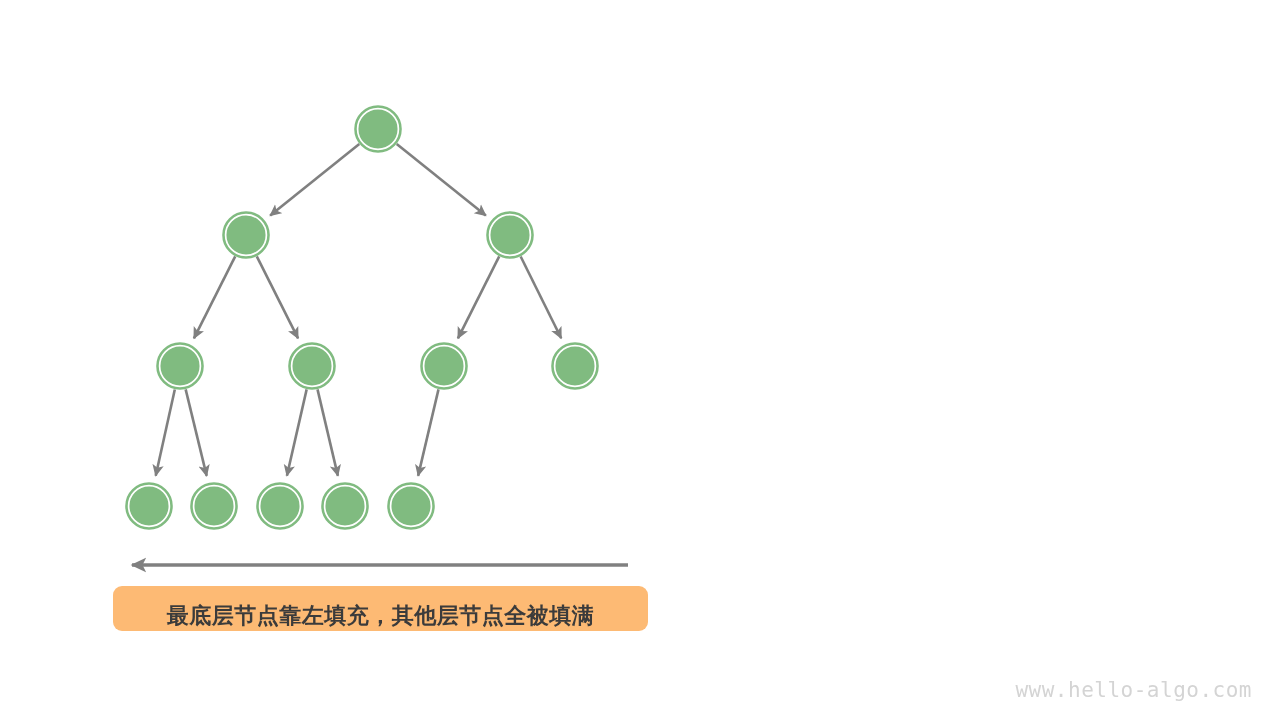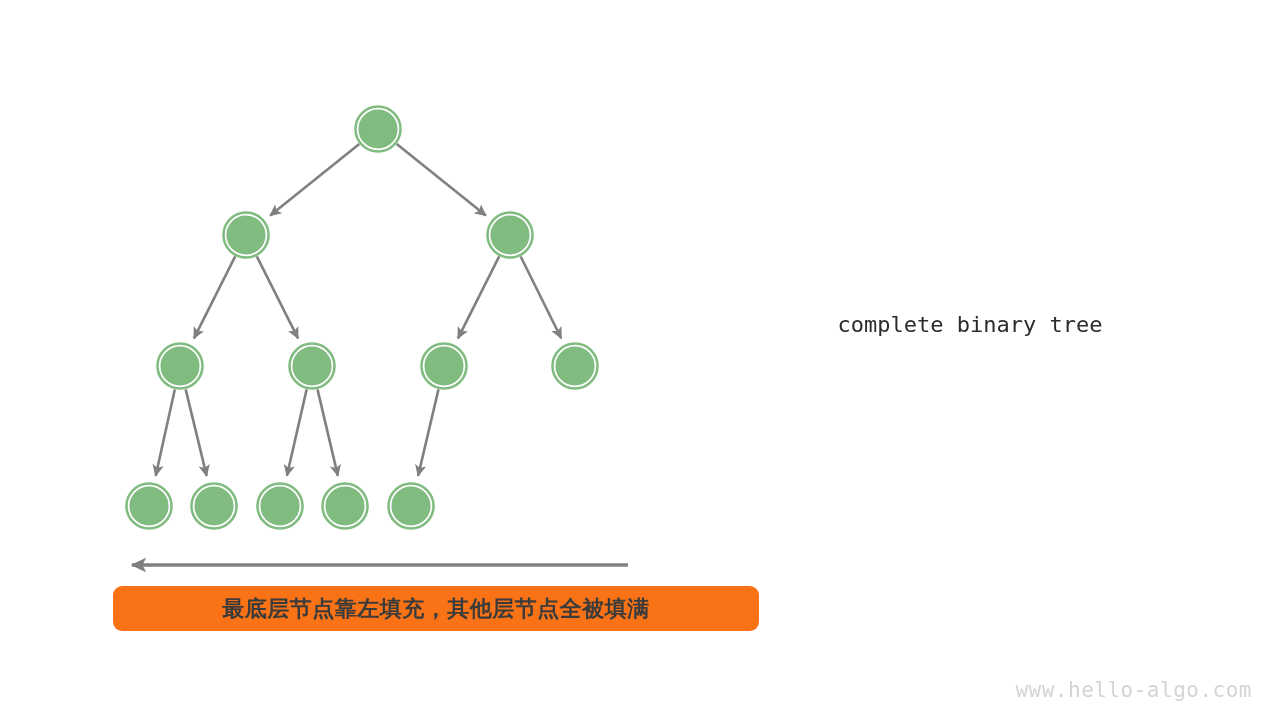--- a/index.html
+++ b/index.html
@@ -40,26 +40,26 @@
     font-family: "DejaVu Sans Mono", "Liberation Mono", monospace;
     font-size: 22px;
     color: #2b2b2b;
     margin-top: 22px;
     letter-spacing: 0px;
   }
   .caption-box {
     position: absolute;
     left: 113px;
     top: 586px;
-    width: 646px;
+    width: 535px;
     height: 45px;
-    background: #f97316;
+    background: #fdba74;
     border-radius: 9px;
     display: flex;
-    align-items: center;
+    align-items: flex-end;
     justify-content: center;
   }
   .caption-text {
     font-family: "Liberation Sans", sans-serif;
     font-size: 22px;
     font-weight: bold;
     color: #3b3b3b;
     letter-spacing: 0.5px;
   }
   .watermark {
@@ -160,20 +160,19 @@
         <circle cx="411" cy="506" r="18.8" fill="#80bb80"></circle>
       </g>
     </g>
 
   <g>
     <line id="dir-arrow" x1="628" y1="565" x2="132" y2="565" stroke="#808080" stroke-width="3.4" marker-end="url(#arrowhead-big)"></line>
   </g>
 </svg>
 
 <div class="legend-block">
-  <div class="legend-subtitle">complete binary tree</div>
 </div>
 
 <div class="caption-box">
   <span class="caption-text">最底层节点靠左填充，其他层节点全被填满</span>
 </div>
 
 <div class="watermark">www.hello-algo.com</div>
 
 </body></html>

